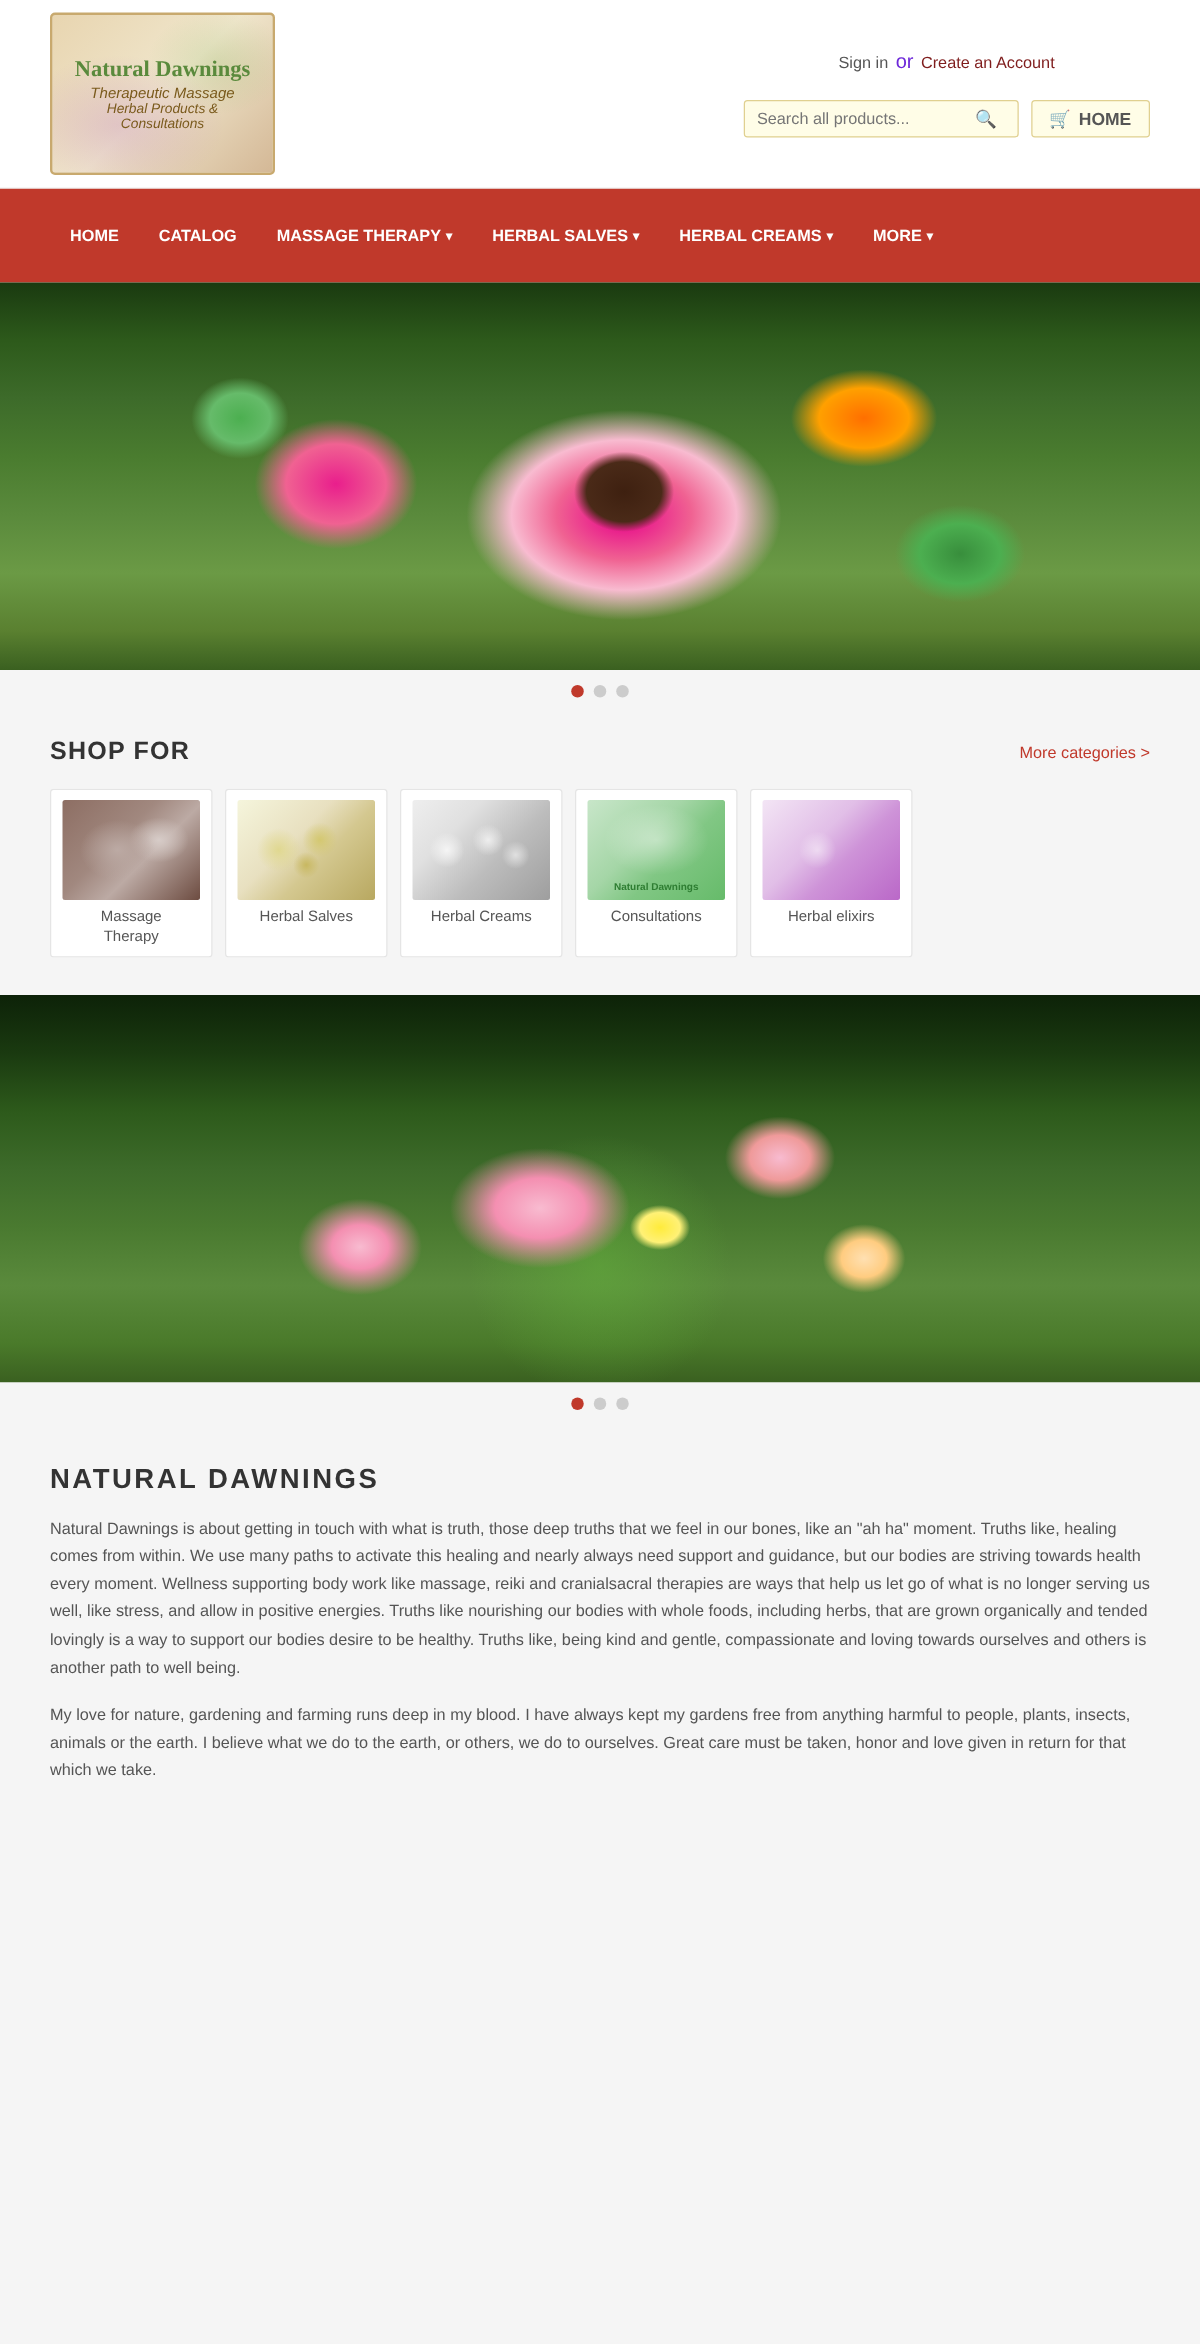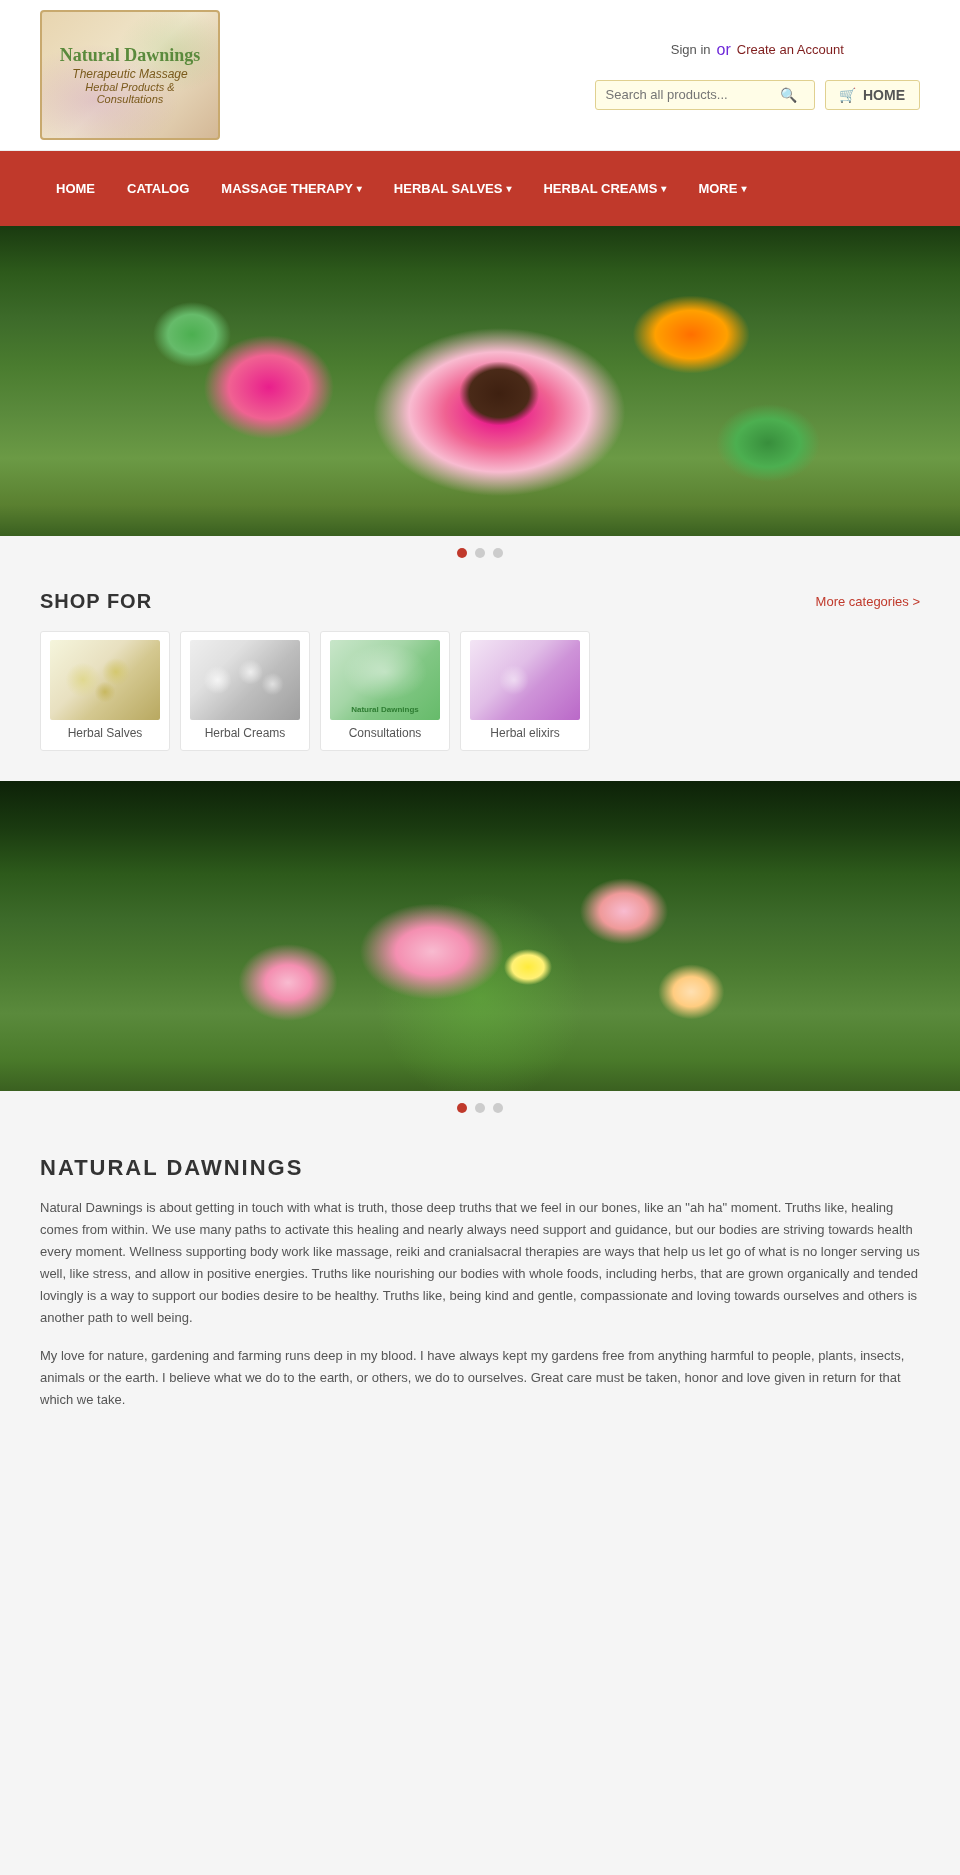--- a/index.html
+++ b/index.html
@@ -82,20 +82,26 @@
   <span style="width:10px; height:10px; border-radius:50%; background:#ccc; cursor:pointer; display:inline-block;"></span>
 </div>
 
 <div style="background:#f5f5f5; padding:20px 40px 30px;">
   <div style="display:flex; justify-content:space-between; align-items:center; margin-bottom:18px;">
     <span style="font-size:20px; font-weight:bold; color:#333; text-transform:uppercase; letter-spacing:1px;">SHOP FOR</span>
     <a href="#" style="color:#c0392b; font-size:13px; text-decoration:none;">More categories &gt;</a>
   </div>
   <div style="display:flex; gap:10px; overflow-x:auto;">
 
+    <div style="background:#fff; border:1px solid #e5e5e5; border-radius:3px; padding:8px; width:130px; min-width:130px; display:flex; flex-direction:column; align-items:center; cursor:pointer;">
+      <div style="width:110px; height:80px; border-radius:2px; margin-bottom:6px; background:linear-gradient(135deg,#8d6e63 0%,#a1887f 40%,#bcaaa4 60%,#6d4c41 100%); position:relative; overflow:hidden;">
+        <div style="position:absolute; inset:0; background:radial-gradient(ellipse 50px 40px at 40% 50%, #bcaaa4 0%, transparent 60%), radial-gradient(ellipse 40px 30px at 70% 40%, #d7ccc8 0%, transparent 60%);"></div>
+      </div>
+      <span style="font-size:12px; color:#555; text-align:center; line-height:1.3;">Massage<br>Therapy</span>
+    </div>
 
     <div style="background:#fff; border:1px solid #e5e5e5; border-radius:3px; padding:8px; width:130px; min-width:130px; display:flex; flex-direction:column; align-items:center; cursor:pointer;">
       <div style="width:110px; height:80px; border-radius:2px; margin-bottom:6px; background:linear-gradient(135deg,#f5f5dc 0%,#e8e0c0 40%,#d4c890 60%,#b8a860 100%); position:relative; overflow:hidden;">
         <div style="position:absolute; inset:0; background:radial-gradient(circle 25px at 30% 50%, #e0d890 0%, transparent 70%), radial-gradient(circle 20px at 60% 40%, #d4c870 0%, transparent 70%), radial-gradient(circle 15px at 50% 65%, #c8b860 0%, transparent 70%);"></div>
       </div>
       <span style="font-size:12px; color:#555; text-align:center; line-height:1.3;">Herbal Salves</span>
     </div>
 
     <div style="background:#fff; border:1px solid #e5e5e5; border-radius:3px; padding:8px; width:130px; min-width:130px; display:flex; flex-direction:column; align-items:center; cursor:pointer;">
       <div style="width:110px; height:80px; border-radius:2px; margin-bottom:6px; background:linear-gradient(135deg,#eeeeee 0%,#e0e0e0 30%,#bdbdbd 60%,#9e9e9e 100%); position:relative; overflow:hidden;">

